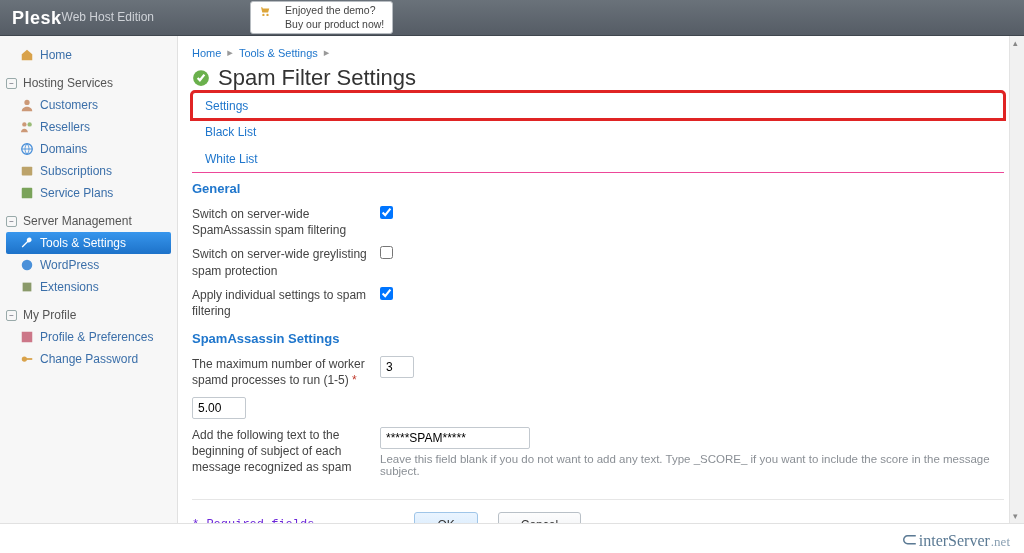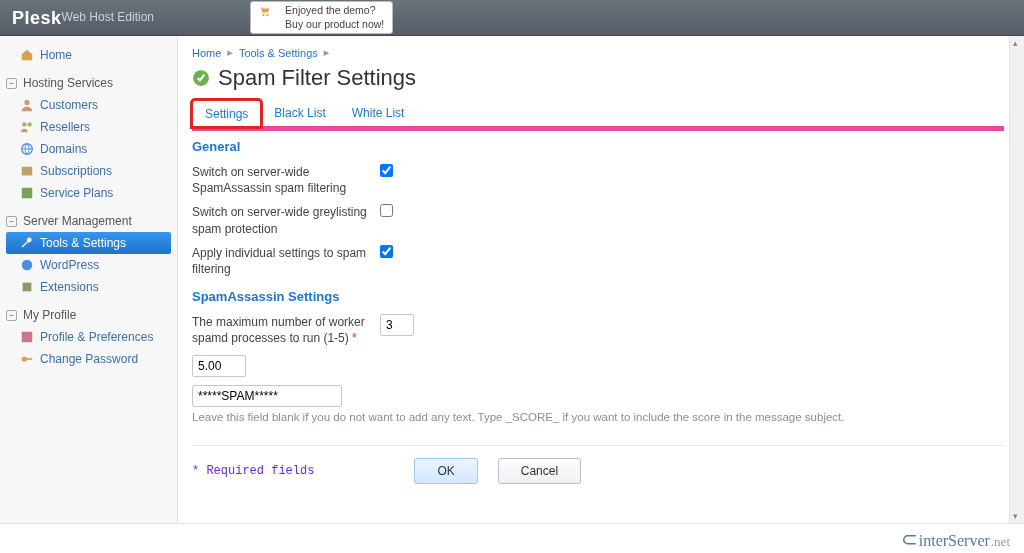--- a/index.html
+++ b/index.html
@@ -14,23 +14,23 @@
   .sidebar { width: 178px; background: #f7f7f7; border-right: 1px solid #e1e1e1; padding: 8px 0; overflow: hidden; }
   .side-item, .side-group { display: flex; align-items: center; padding: 4px 10px 4px 20px; gap: 6px; color: #3b6fa9; cursor: pointer; font-size: 12px; }
   .side-group { padding: 10px 10px 4px 6px; color: #555; font-weight: normal; cursor: default; }
   .side-group .toggle { width: 11px; height: 11px; border: 1px solid #9aa; border-radius: 2px; display: flex; align-items: center; justify-content: center; font-size: 8px; color: #556; }
   .side-item.active { background: linear-gradient(#3796ed,#1d72c9); color: #fff; border-radius: 2px; margin: 0 6px; padding-left: 14px; }
   .side-item.active .ic { filter: brightness(2); }
   .ic { width: 14px; height: 14px; flex: 0 0 14px; }
   .content { flex: 1; padding: 10px 20px 0 14px; overflow: auto; }
   .crumbs { font-size: 11px; color: #3b6fa9; margin-bottom: 6px; display: flex; gap: 6px; align-items: center; }
   .crumbs .sep { color: #999; }
-  .page-title-row { display: flex; align-items: center; gap: 8px; margin-bottom: 8px; }
+  .page-title-row { display: flex; align-items: center; gap: 8px; }
   .page-title { font-size: 22px; color: #333; font-weight: normal; }
-  .tabs { display: flex; border-bottom: 5px solid #ec4899; margin-bottom: 0; position: relative; }
+  .tabs { display: flex; border-bottom: 1px solid #ec4899; margin-bottom: 0; position: relative; flex-direction: column; }
   .tab { padding: 6px 12px; color: #1f76cc; cursor: pointer; border: 1px solid transparent; border-bottom: none; border-radius: 3px 3px 0 0; background: #fff; }
   .tab.active { border-color: #d6d6d6; background: #fff; position: relative; top: 1px; }
   .tab.highlighted { outline: 3px solid #e02424; outline-offset: -1px; }
   .section-h { color: #1f76cc; font-weight: bold; font-size: 13px; margin: 8px 0 6px; }
   .form-row { display: flex; align-items: flex-start; padding: 4px 0; gap: 12px; }
   .form-label { width: 176px; color: #444; line-height: 1.35; }
   .req { color: #c0392b; }
   .form-ctrl input[type=text] { border: 1px solid #c3c9cf; padding: 3px 5px; font-size: 12px; border-radius: 2px; }
   .form-ctrl input.short { width: 34px; }
   .form-ctrl input.med { width: 54px; }
@@ -194,20 +194,21 @@
 
     <div class="section-h">SpamAssassin Settings</div>
     <div class="form-row">
       <div class="form-label"><span>The maximum number of worker spamd processes to run (1-5)</span> <span class="req">*</span></div>
       <div class="form-ctrl"><input type="text" class="short" value="3" style=""></div>
     </div>
     <div class="form-row">
       <div class="form-ctrl"><input type="text" class="med" value="5.00" style=""></div>
     </div>
     <div class="form-row">
+      <div class="form-label">Add the following text to the beginning of subject of each message recognized as spam</div>
       <div class="form-ctrl" style="flex:1">
         <input type="text" class="long" value="*****SPAM*****" style="">
         <div class="hint">Leave this field blank if you do not want to add any text. Type _SCORE_ if you want to include the score in the message subject.</div>
       </div>
     </div>
 
     <div class="sep-line"></div>
 
     <div class="actions-row">
       <div class="req-note">* Required fields</div>

